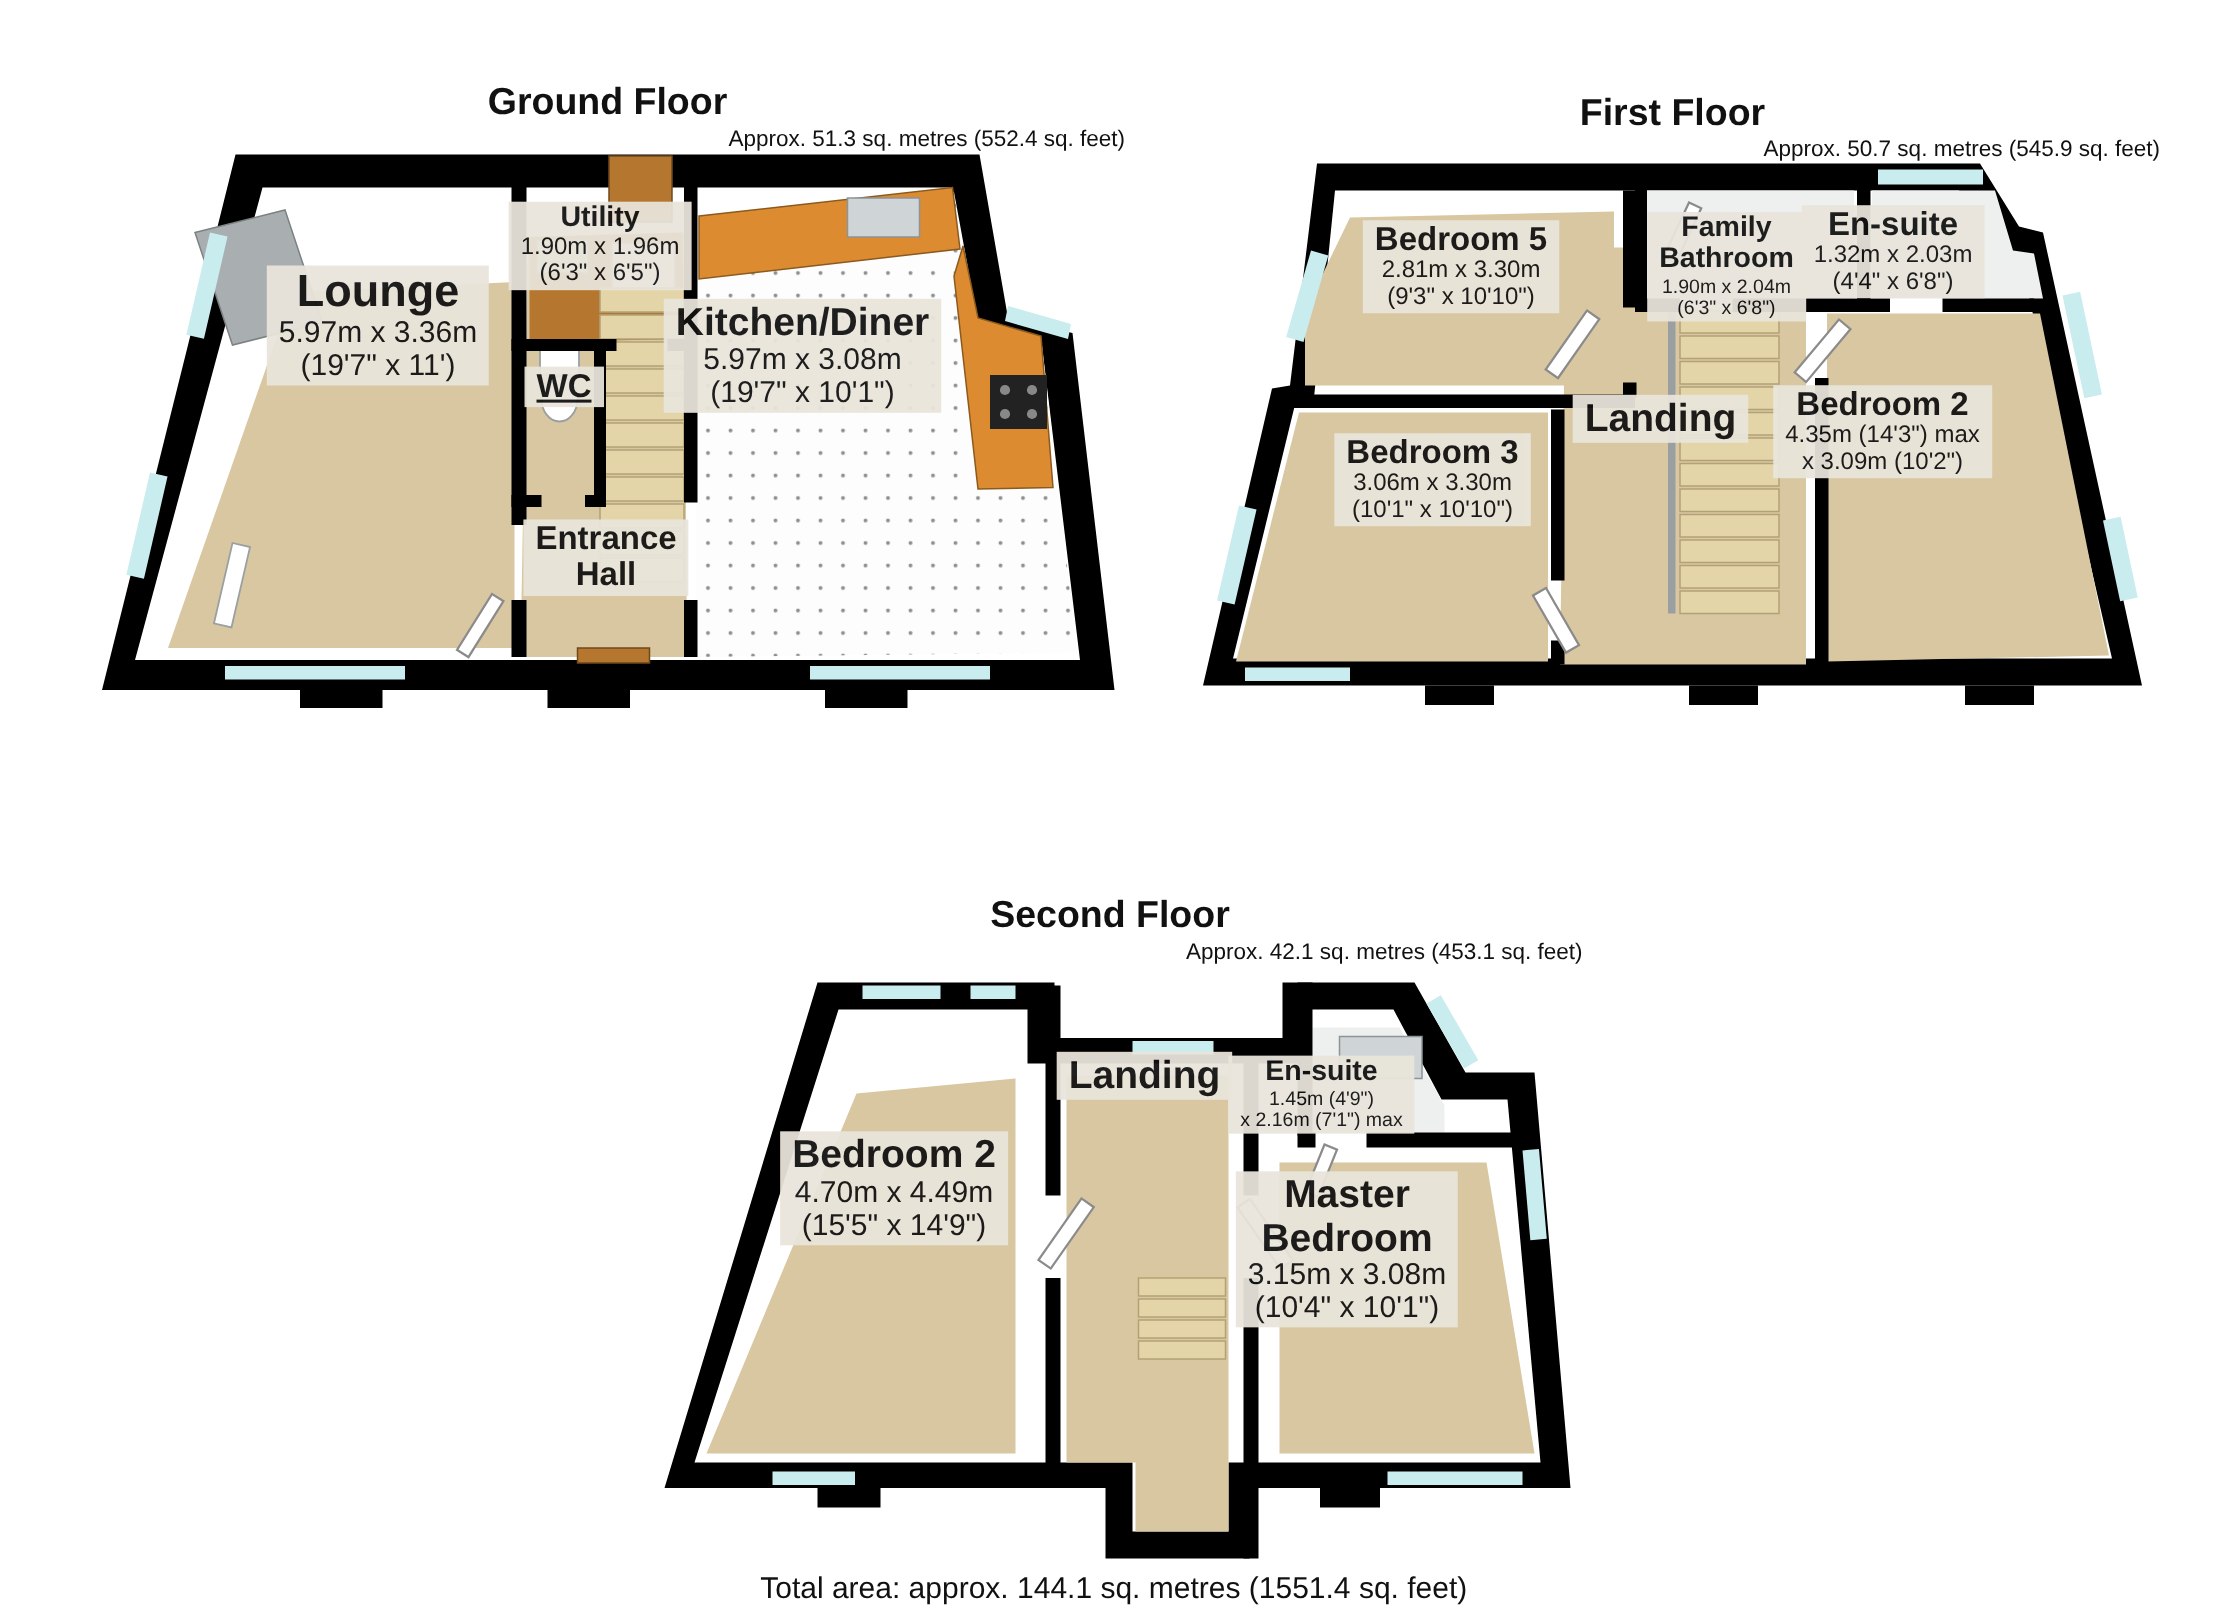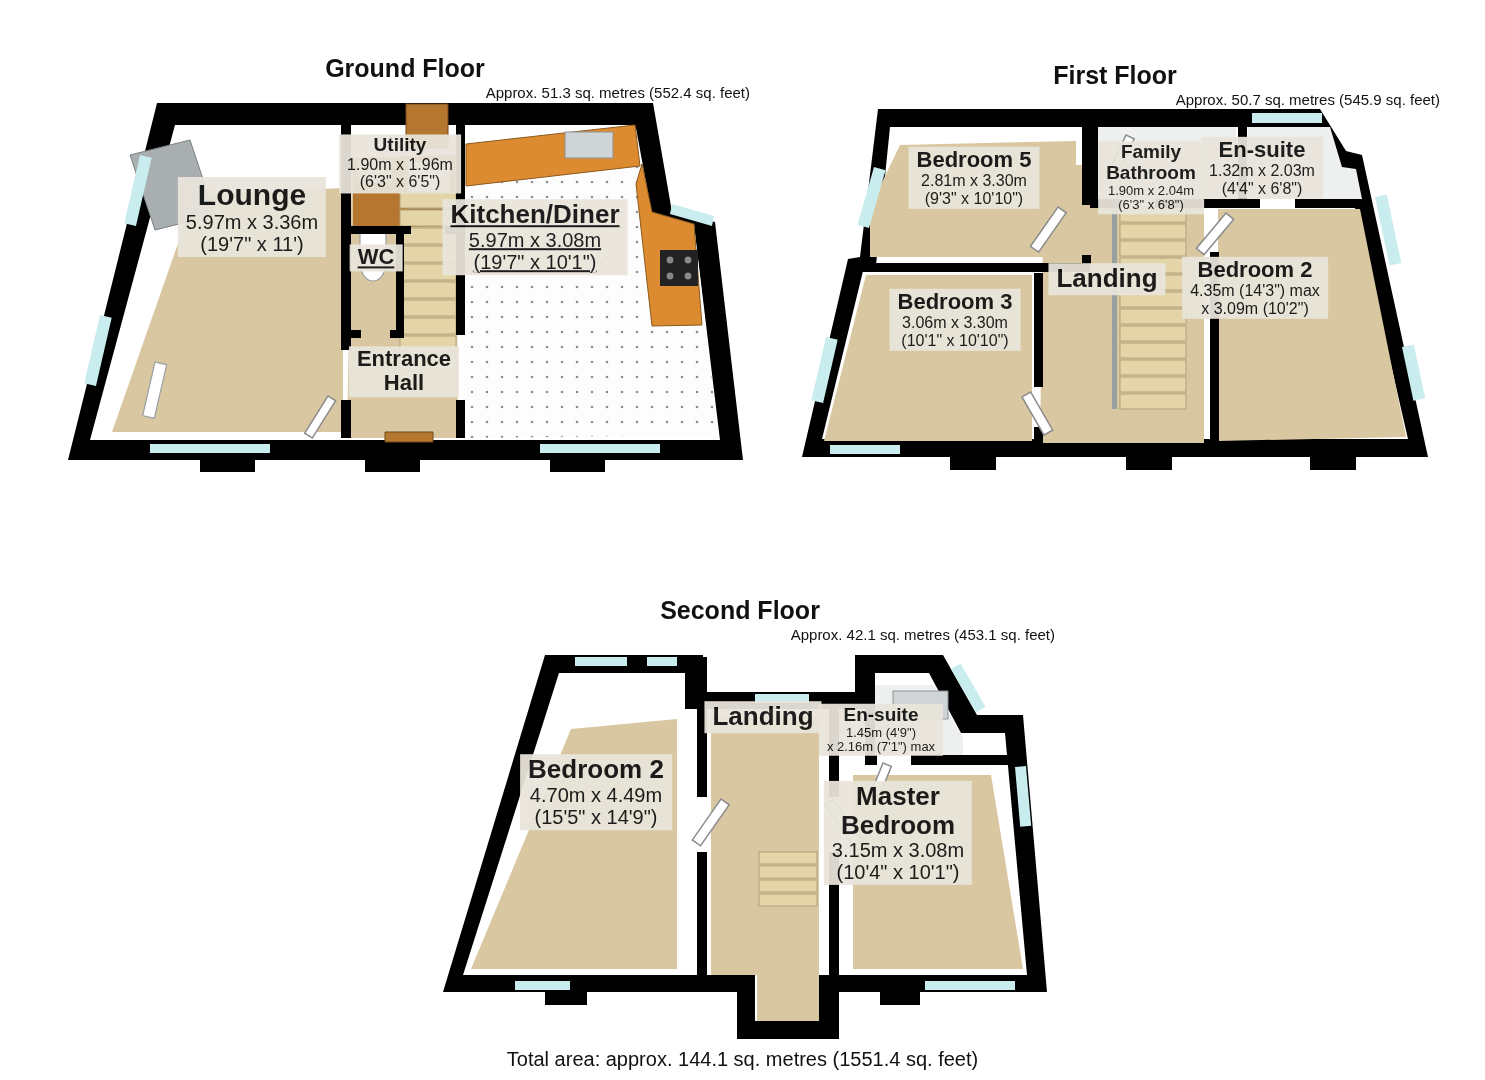--- a/index.html
+++ b/index.html
@@ -151,21 +151,21 @@
     <div class="room-label" style="left:192px; top:117px;">
       <div class="rn rn-xl">Lounge</div>
       <div class="rd-lg">5.97m x 3.36m</div>
       <div class="rd-lg">(19'7" x 11')</div>
     </div>
     <div class="room-label" style="left:340px; top:64px;">
       <div class="rn rn-sm">Utility</div>
       <div class="rd-md">1.90m x 1.96m</div>
       <div class="rd-md">(6'3" x 6'5")</div>
     </div>
-    <div class="room-label" style="left:475px; top:137px;text-decoration:underline;">
+    <div class="room-label" style="left:475px; top:137px;">
       <div class="rn rn-lg">Kitchen/Diner</div>
       <div class="rd-lg">5.97m x 3.08m</div>
       <div class="rd-lg">(19'7" x 10'1")</div>
     </div>
     <div class="room-label" style="left:316px; top:158px;text-decoration:underline;">
       <div class="rn rn-md">WC</div>
     </div>
     <div class="room-label" style="left:344px; top:272px;">
       <div class="rn rn-md">Entrance</div>
       <div class="rn rn-md">Hall</div>

